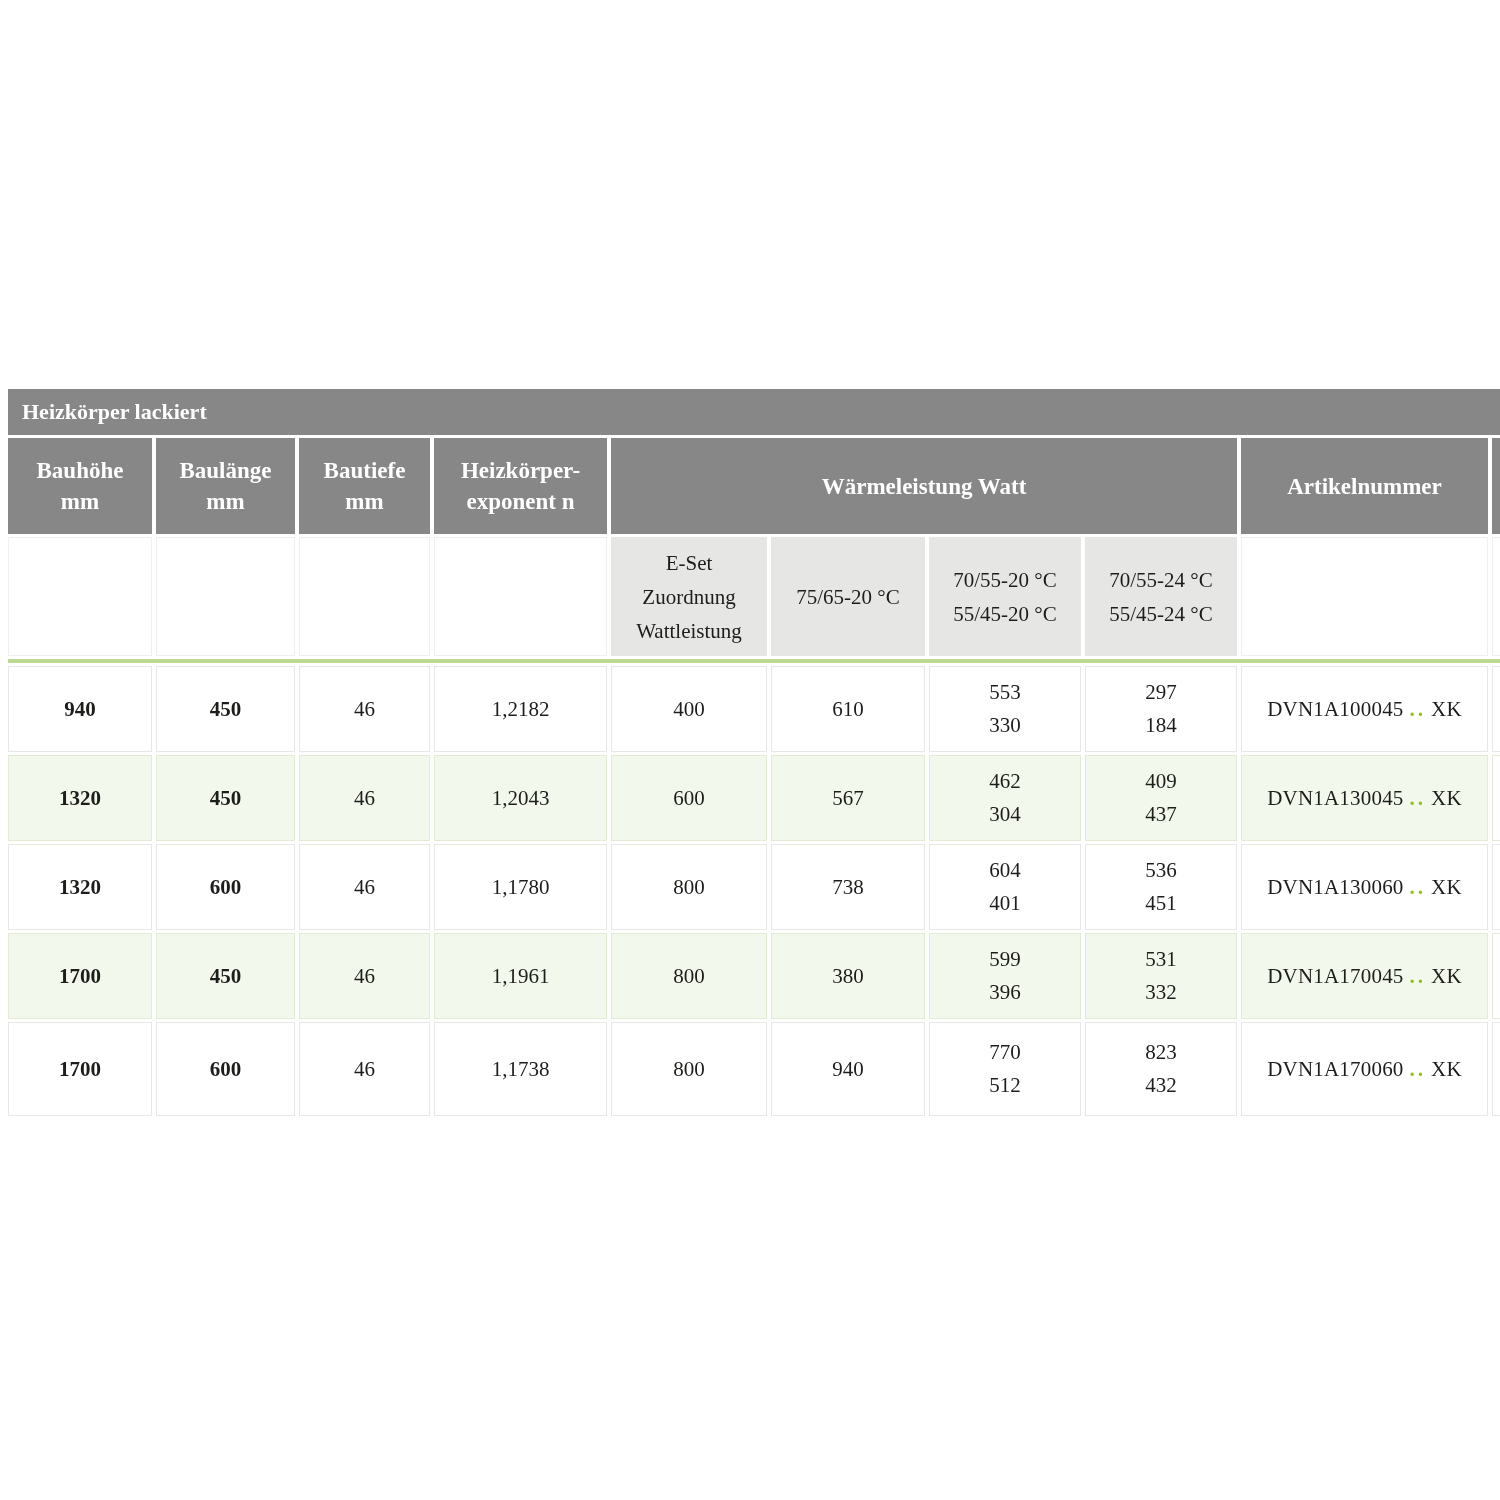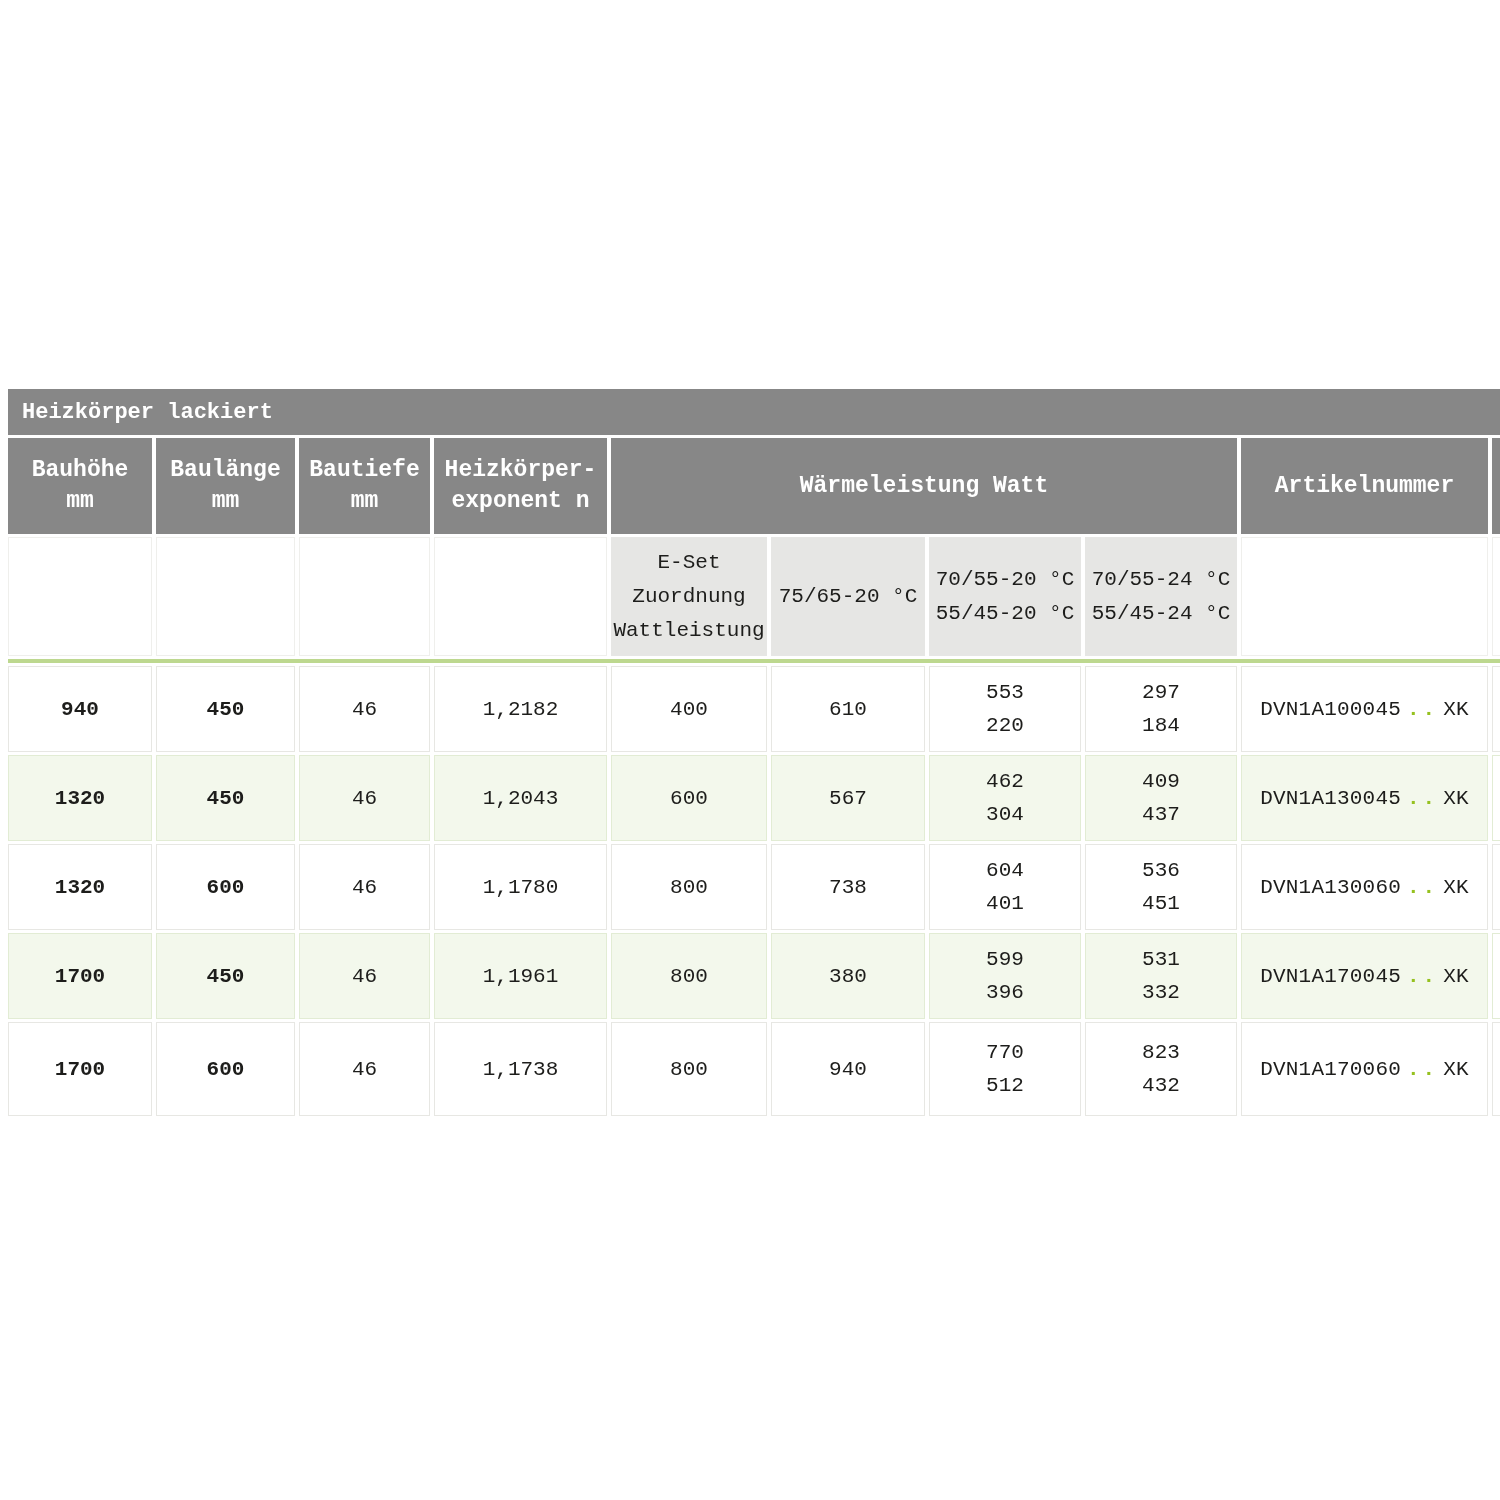--- a/index.html
+++ b/index.html
@@ -10,21 +10,21 @@
     --separator-green: #bdd88f;
   }
   * { margin:0; padding:0; }
   html, body { background:#ffffff; }
   .page {
     position: relative;
     width: 1500px;
     height: 1500px;
     background: #ffffff;
     overflow: hidden;
-    font-family: Liberation Mono, monospace;
+    font-family: Liberation Serif, serif;
     color: #1d1d1b;
     border-radius: 25px;
   }
   .table-wrap {
     position: absolute;
     left: 4px;
     top: 386px;
     width: 1496px;
     overflow: hidden;
   }
@@ -165,21 +165,21 @@
 
       <tr class="data r-odd">
         <td class="b">940</td>
         <td class="b">450</td>
         <td>46</td>
         <td>1,2182</td>
         <td>400</td>
         <td>610</td>
         <td>
           <div>553</div>
-          <div>220</div>
+          <div>330</div>
         </td>
         <td>
           <div>297</div>
           <div>184</div>
         </td>
         <td class="art"><span>DVN1A100045</span><span class="dots">..</span><span>XK</span></td>
         <td class="sliver"></td>
       </tr>
 
       <tr class="data r-even">

